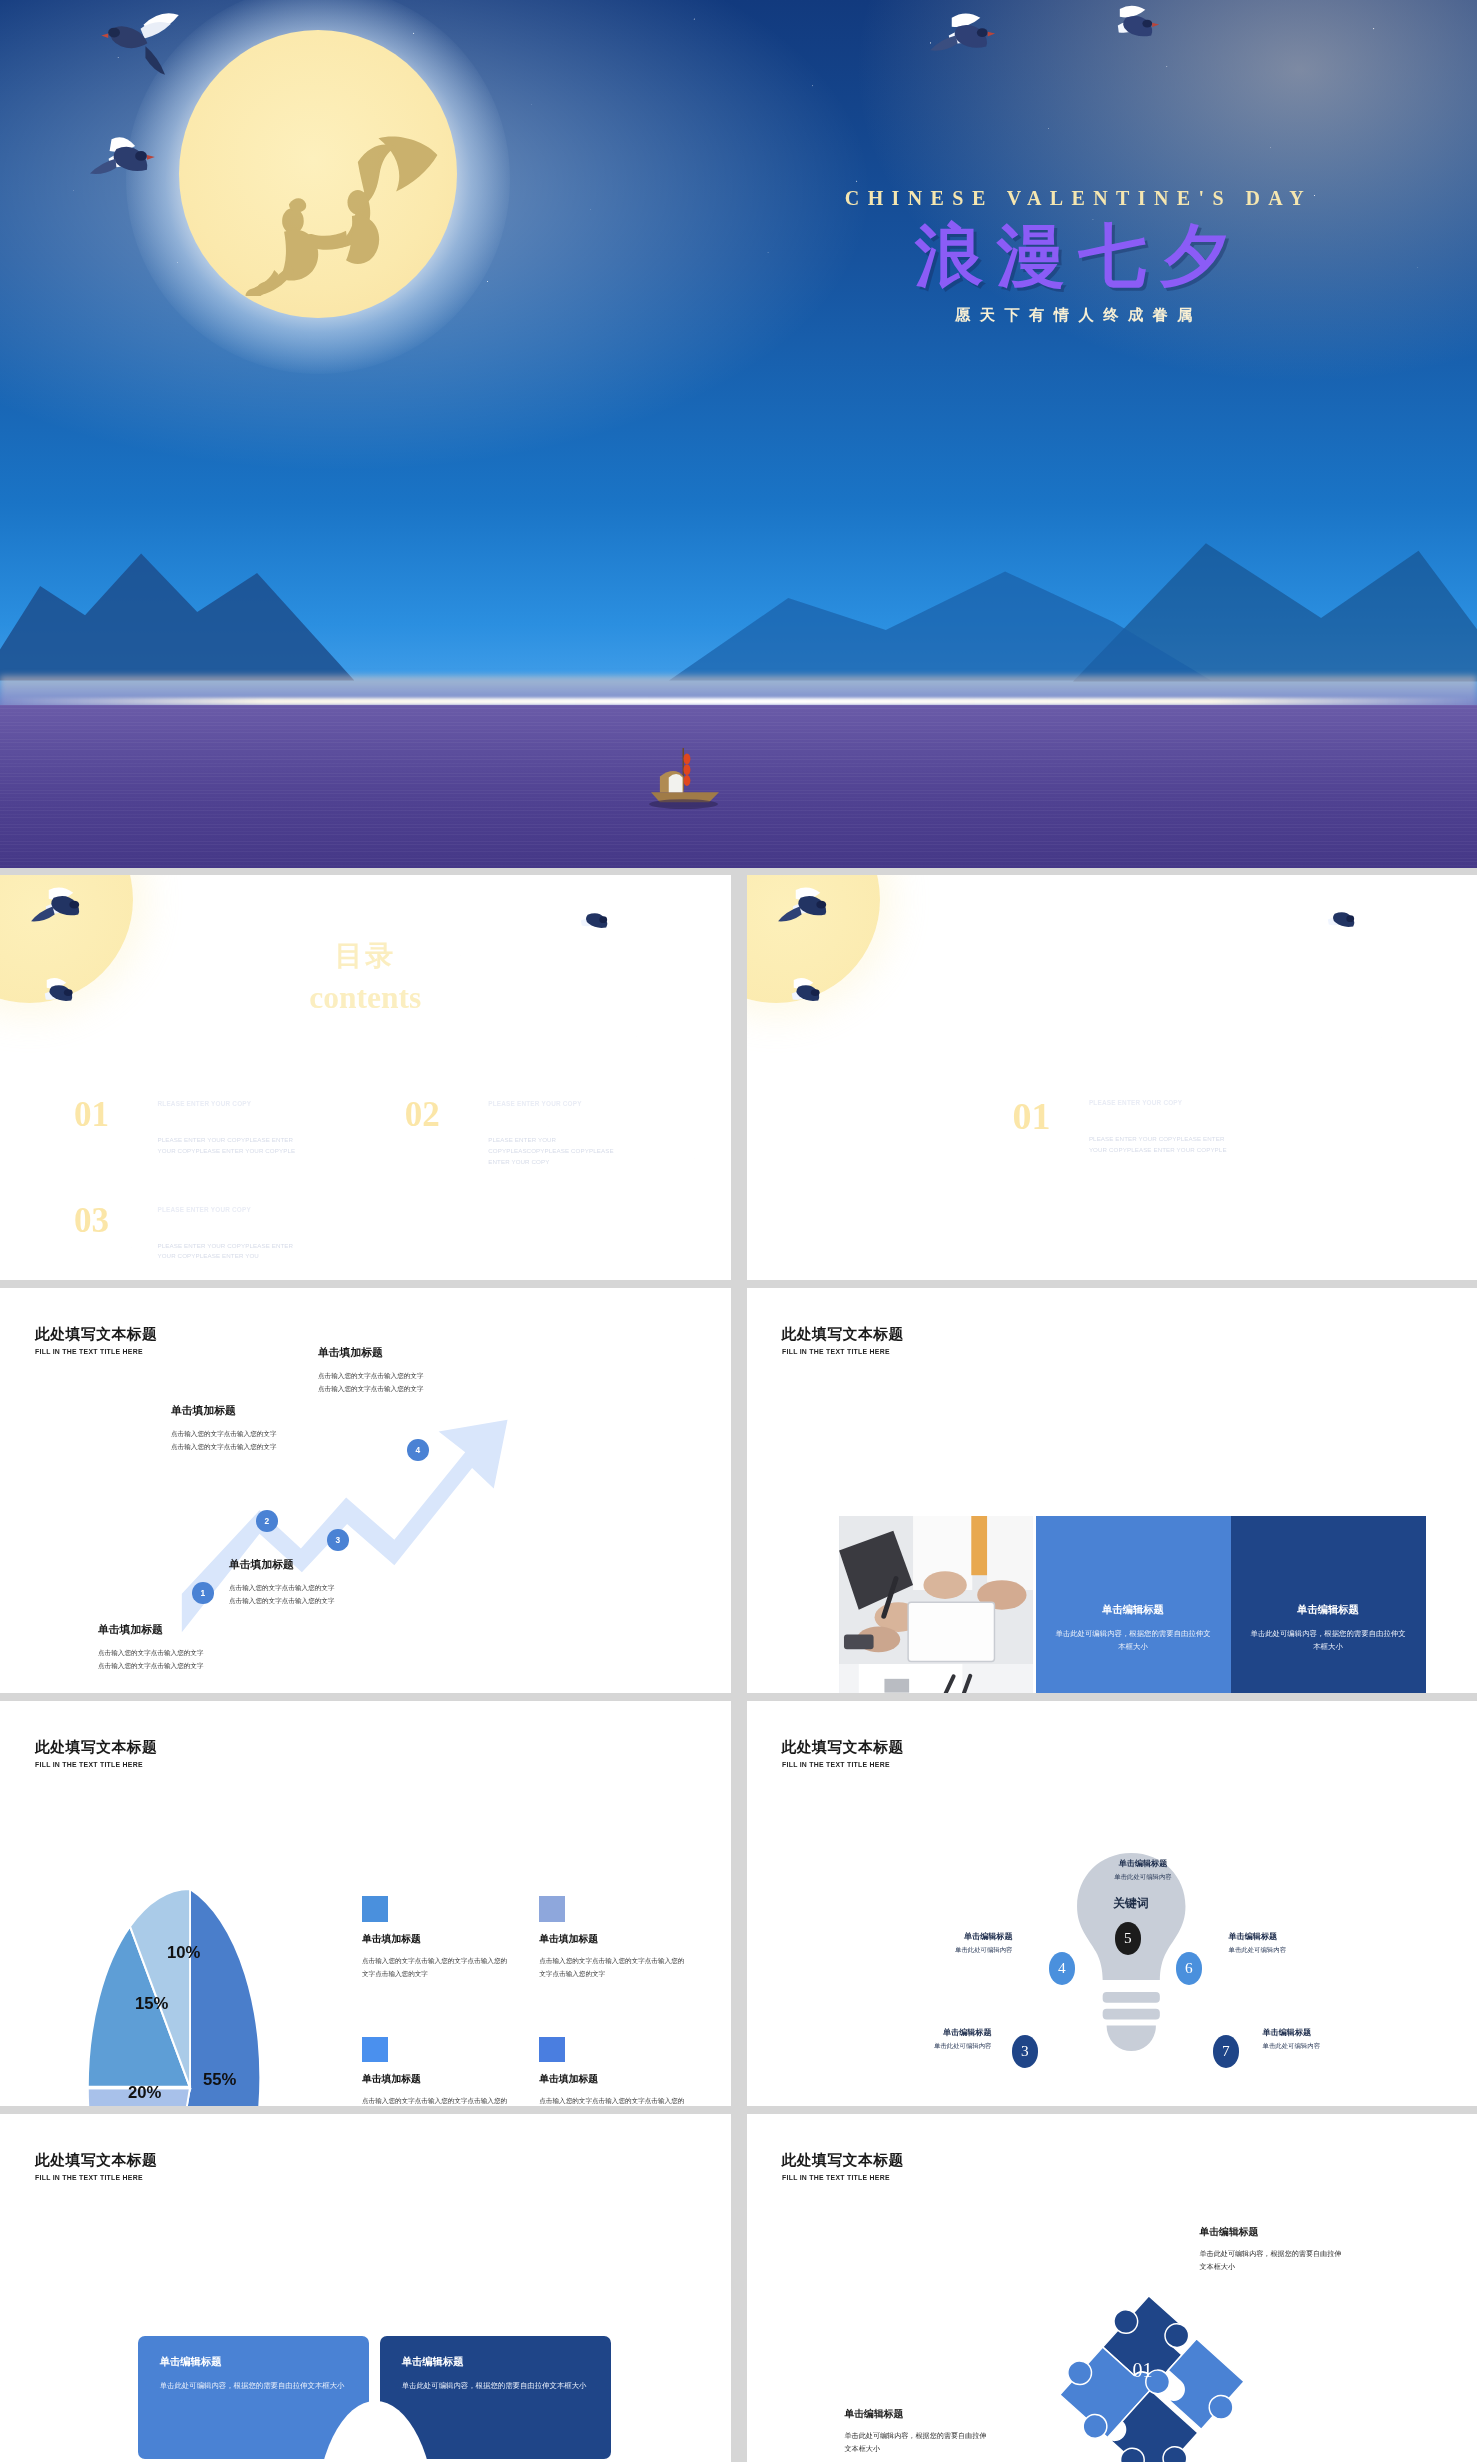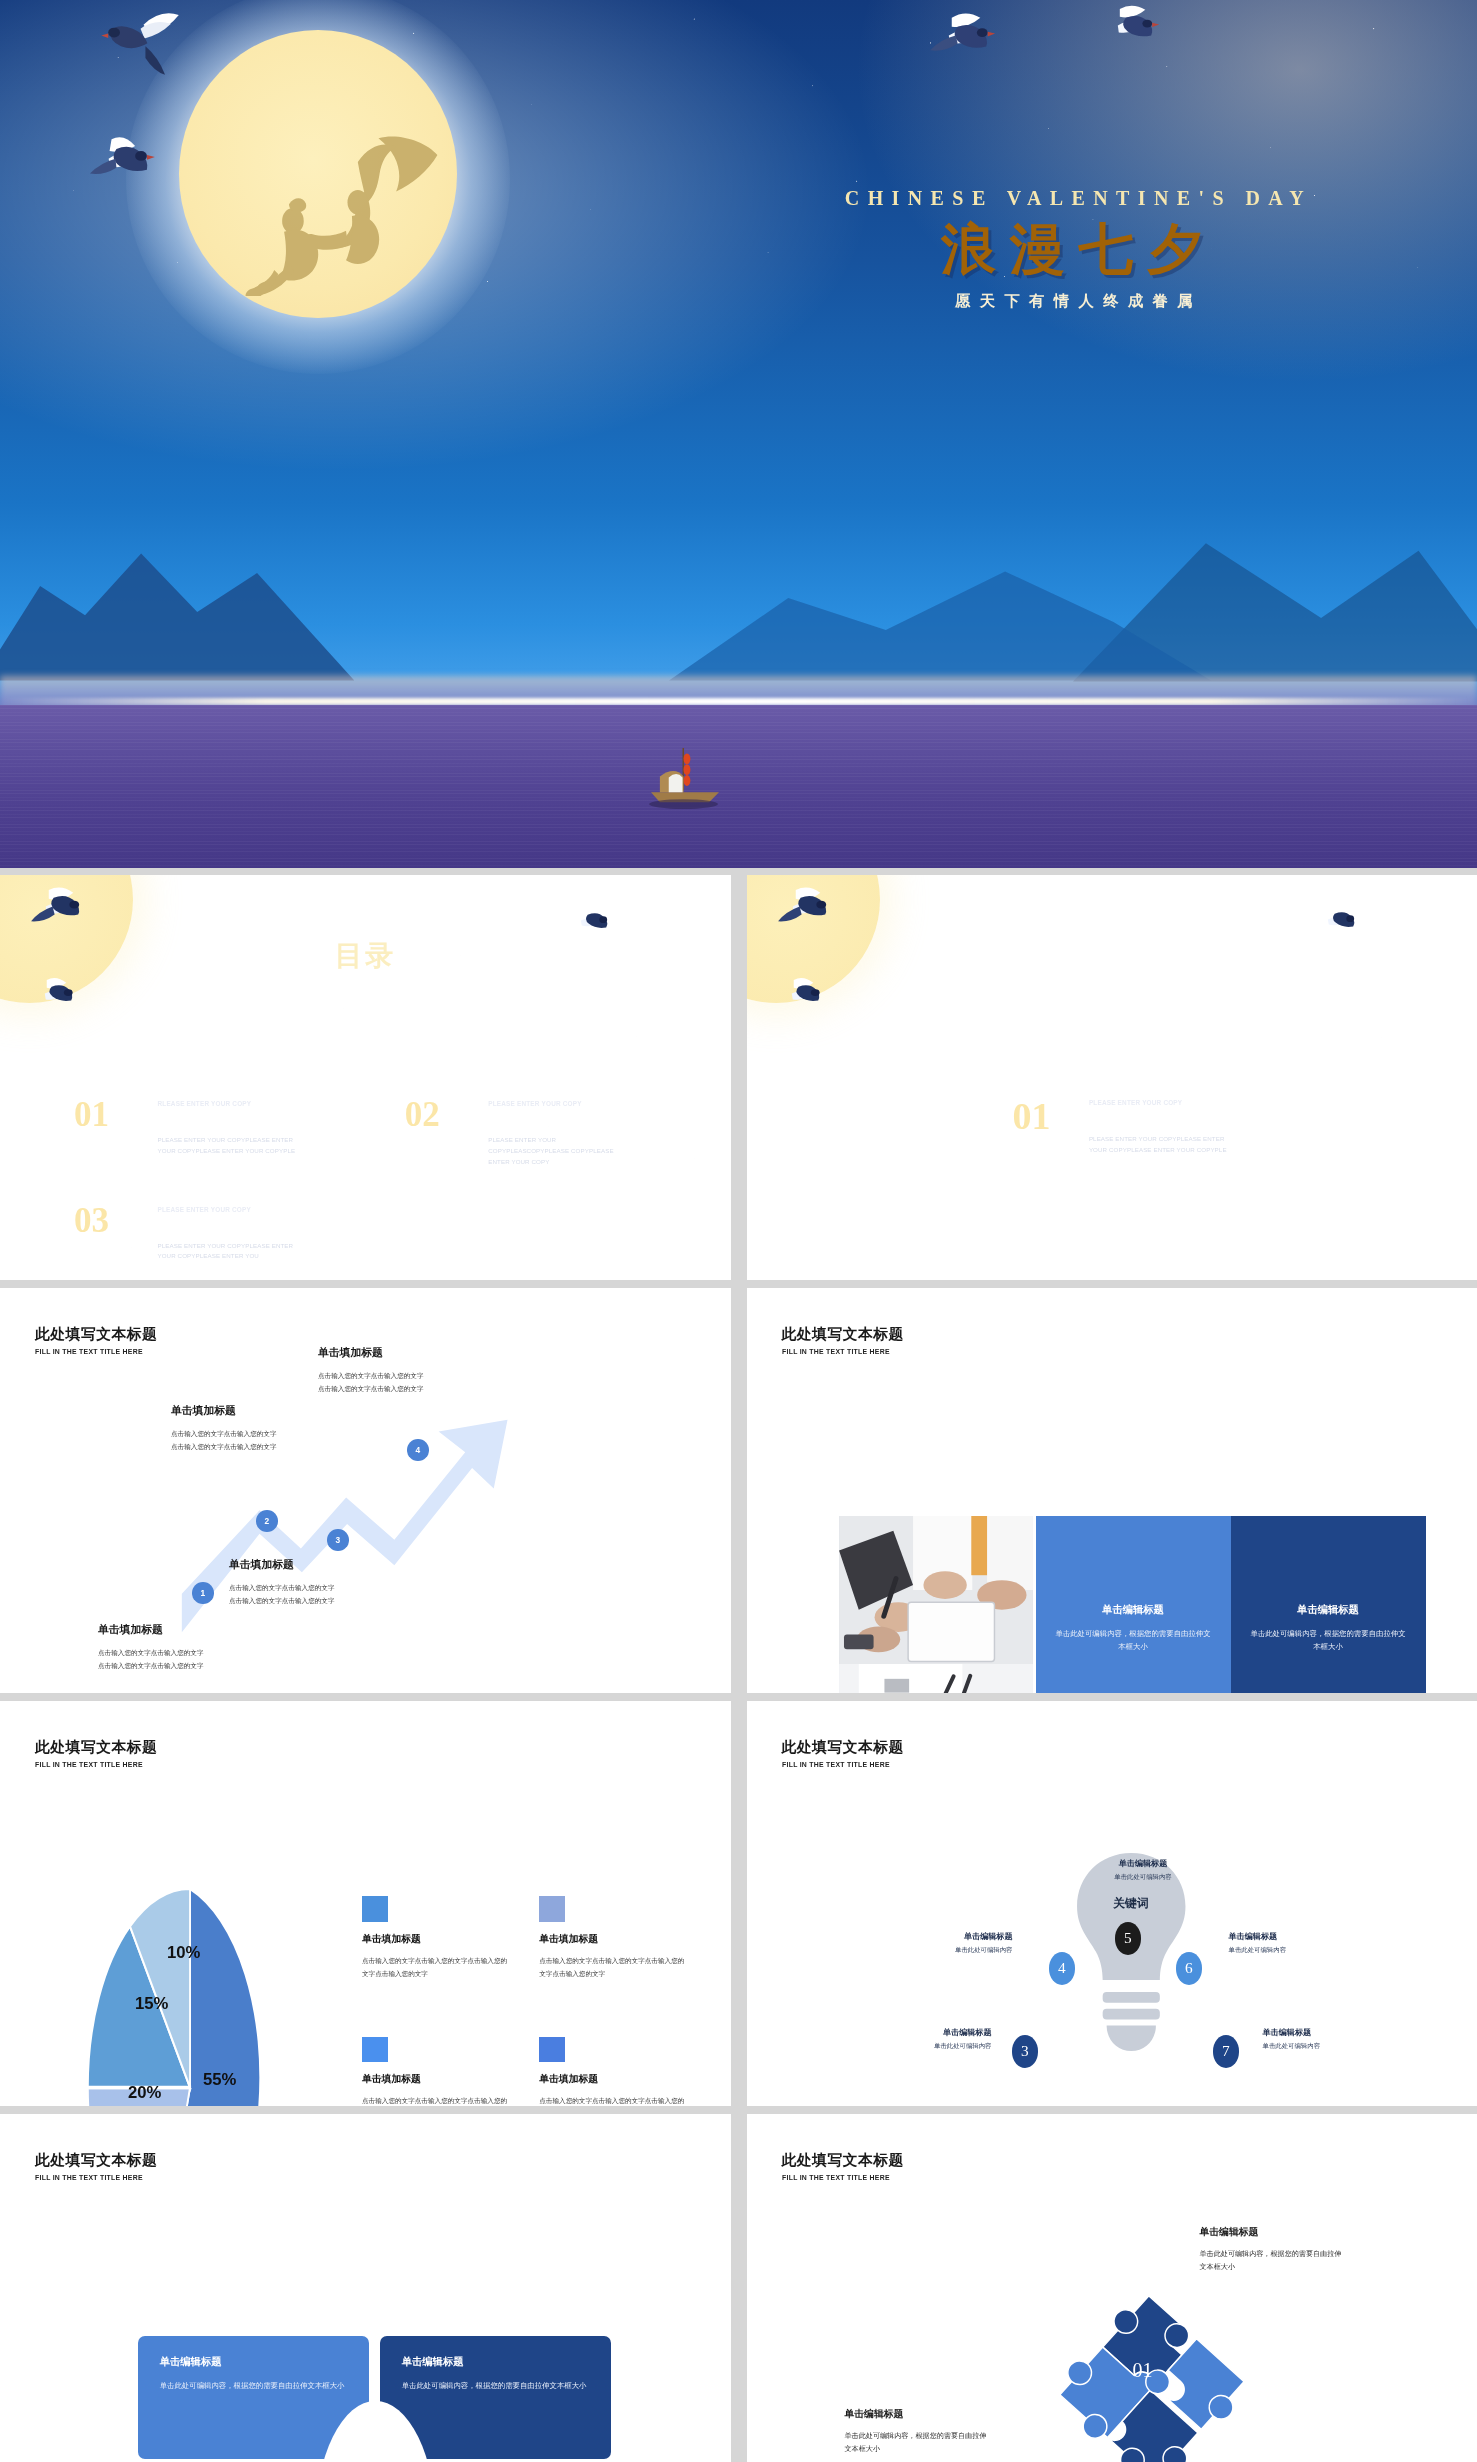--- a/index.html
+++ b/index.html
@@ -97,21 +97,21 @@
     content:""; position:absolute; inset:0;
     background:repeating-linear-gradient(180deg, rgba(255,255,255,.045) 0px, rgba(255,255,255,.045) 0.5px, rgba(0,0,0,0) 1px, rgba(0,0,0,0) 3.4px);
   }
   .hero-boat{ position:absolute; left:640px; bottom:57px; width:89px; height:64px; }
   .hero-text{ position:absolute; left:734px; top:187px; width:689px; text-align:center; }
   .hero-en{
     color:#f5e6b0; font-size:20px; letter-spacing:8.4px; font-weight:700;
     font-family:"Liberation Serif","DejaVu Serif",serif; margin-bottom:10.8px;
   }
   .hero-cn{
-    color:#a16207; font-size:55px; font-weight:700; letter-spacing:13.8px;
+    color:#8b5cf6; font-size:68px; font-weight:700; letter-spacing:13.8px;
     line-height:1.05; text-shadow:3px 3.4px 0 rgba(20,40,90,.38);
     font-family:"Liberation Serif","DejaVu Serif",serif;
   }
   .hero-sub{
     color:#f7efd4; font-size:15.3px; letter-spacing:9.4px; margin-top:12.8px; font-weight:600;
     font-family:"Liberation Serif","DejaVu Serif",serif;
   }
   .bird{ position:absolute; }
 
   
@@ -332,20 +332,21 @@
       </svg>
       <svg class="bird" style="left:569px;top:29.5px;" width="49" height="39" viewBox="0 0 100 80">
         <path d="M28 8 q20 -10 38 4 q-20 16 -38 10 Z" fill="#ffffff"></path>
         <path d="M24 32 q24 -12 46 -2 q-22 18 -44 12 Z" fill="#f0f5ff"></path>
         <path d="M38 20 q22 -8 34 6 q10 10 4 20 q-20 4 -36 -8 q-10 -8 -2 -18z" fill="#223463"></path>
         <ellipse cx="70" cy="30" rx="8" ry="7" fill="#16224a"></ellipse>
       </svg>
 
       <div class="toc-head">
         <div class="toc-cn">目录</div>
+        <div class="toc-en">contents</div>
       </div>
 
       <div class="toc-grid">
         <div class="toc-item">
           <div class="toc-num">01</div>
           <div class="toc-bar"></div>
           <div class="toc-body">
             <div class="toc-kicker">RLEASE ENTER YOUR COPY</div>
             <div class="toc-title">请输入您的文案</div>
             <div class="toc-desc">PLEASE ENTER YOUR COPYPLEASE ENTER YOUR COPYPLEASE ENTER YOUR COPYPLE</div>

